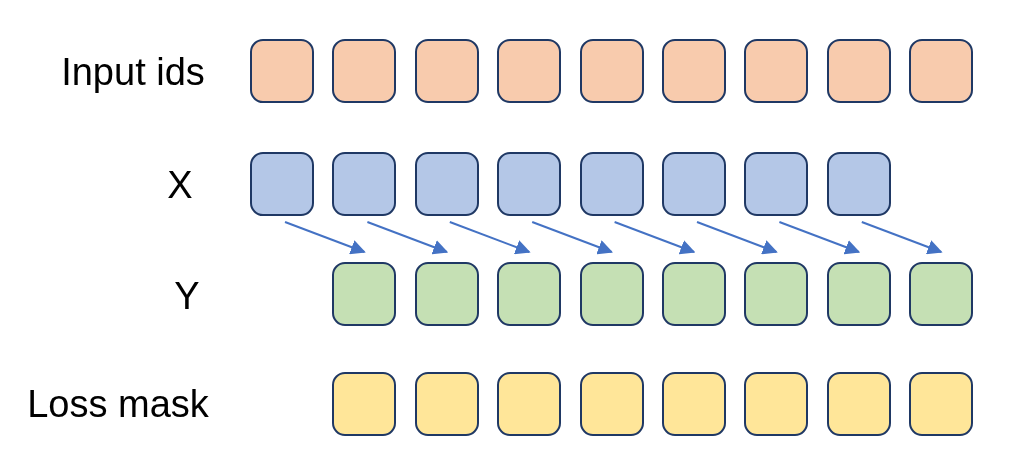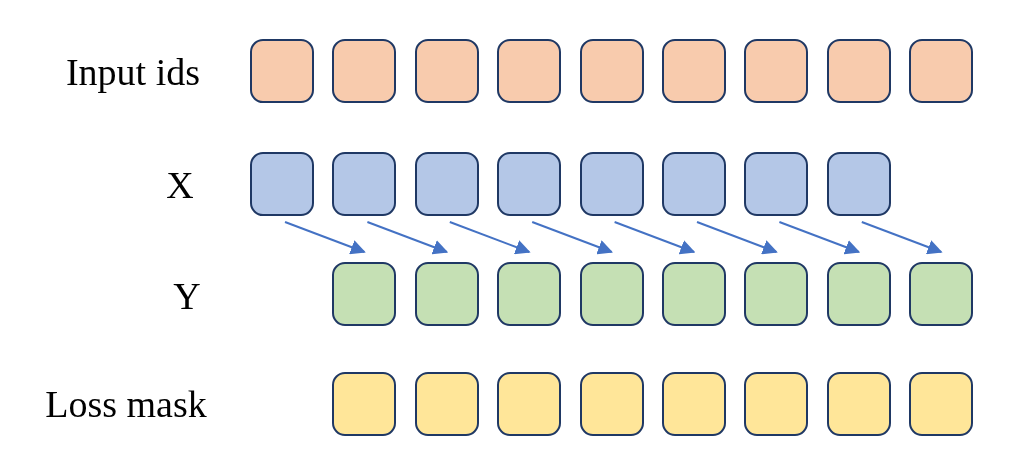--- a/index.html
+++ b/index.html
@@ -2,34 +2,34 @@
 <html><head>
 <meta charset="utf-8">
 <style>
   html, body { margin: 0; padding: 0; background: #ffffff; }
   .canvas {
     position: relative;
     width: 1030px;
     height: 464px;
     background: #ffffff;
     overflow: hidden;
-    font-family: Liberation Serif, serif;
+    font-family: Liberation Sans, sans-serif;
   }
   .row-label {
     position: absolute;
     transform: translate(-50%, -50%);
     font-size: 38px;
     line-height: 1;
     color: #000000;
     white-space: nowrap;
   }
   .label-input-ids { left: 133px; top: 72px; }
   .label-x        { left: 180px; top: 185px; }
   .label-y        { left: 187px; top: 296px; }
-  .label-loss-mask{ left: 118px; top: 404px; margin-left: 8px; }
+  .label-loss-mask{ left: 118px; top: 404px; }
   .sq {
     position: absolute;
     width: 64px;
     height: 64px;
     box-sizing: border-box;
     border: 2.5px solid #1F3864;
     border-radius: 13px;
   }
   .arrow-layer {
     position: absolute;

